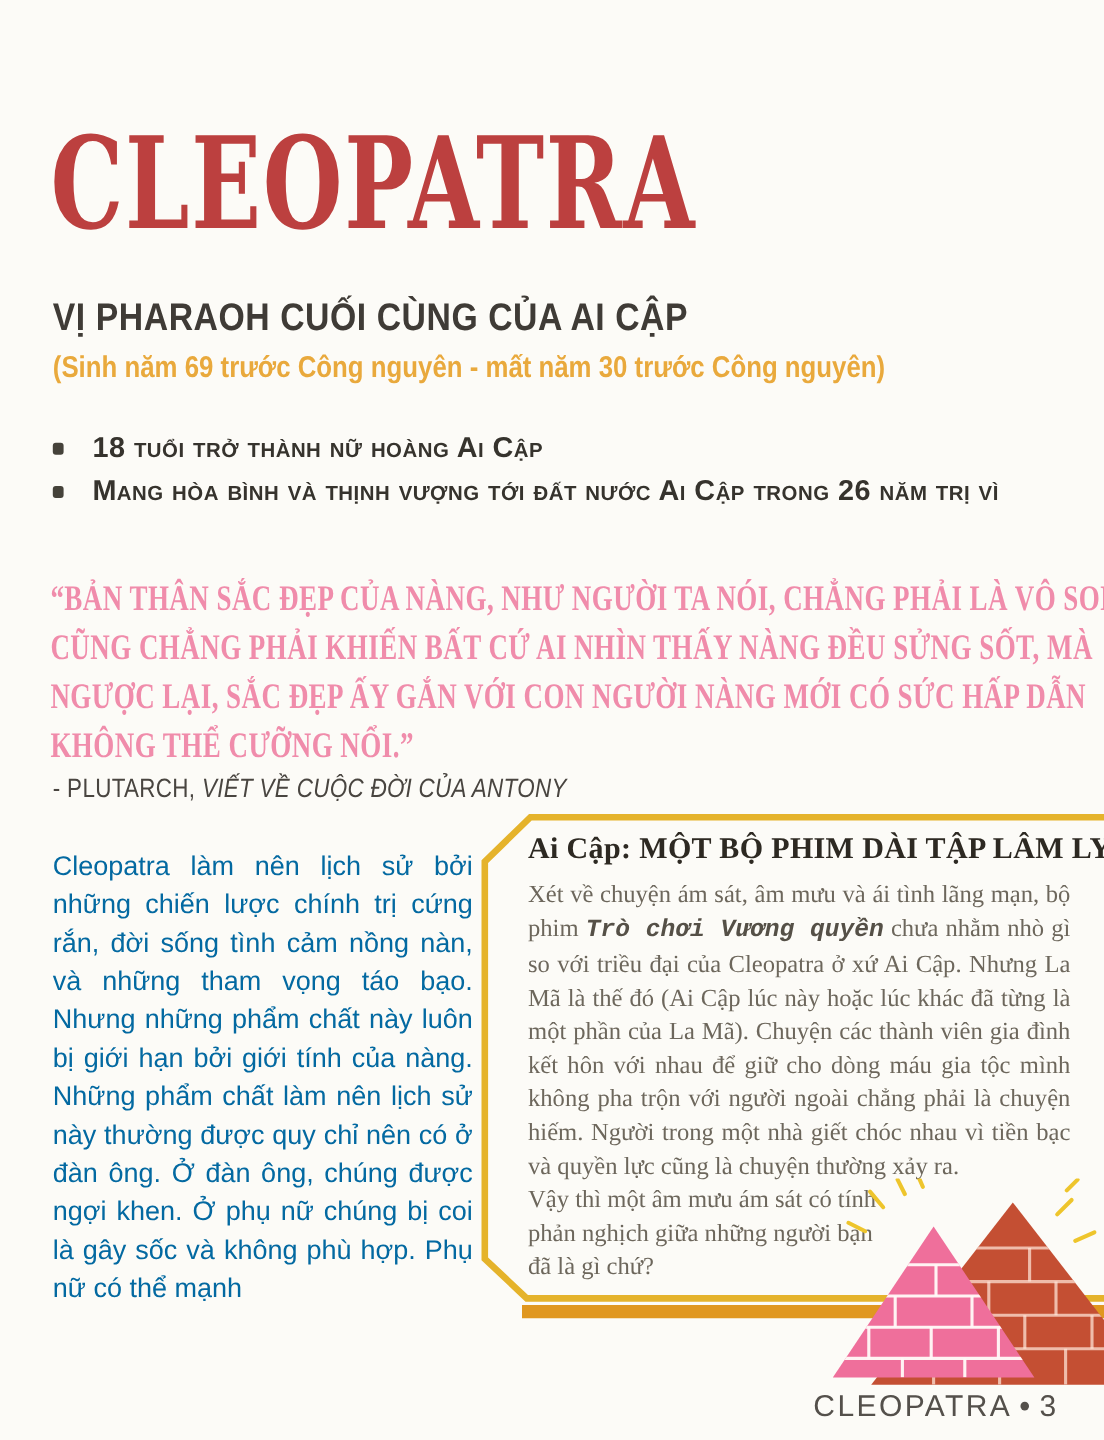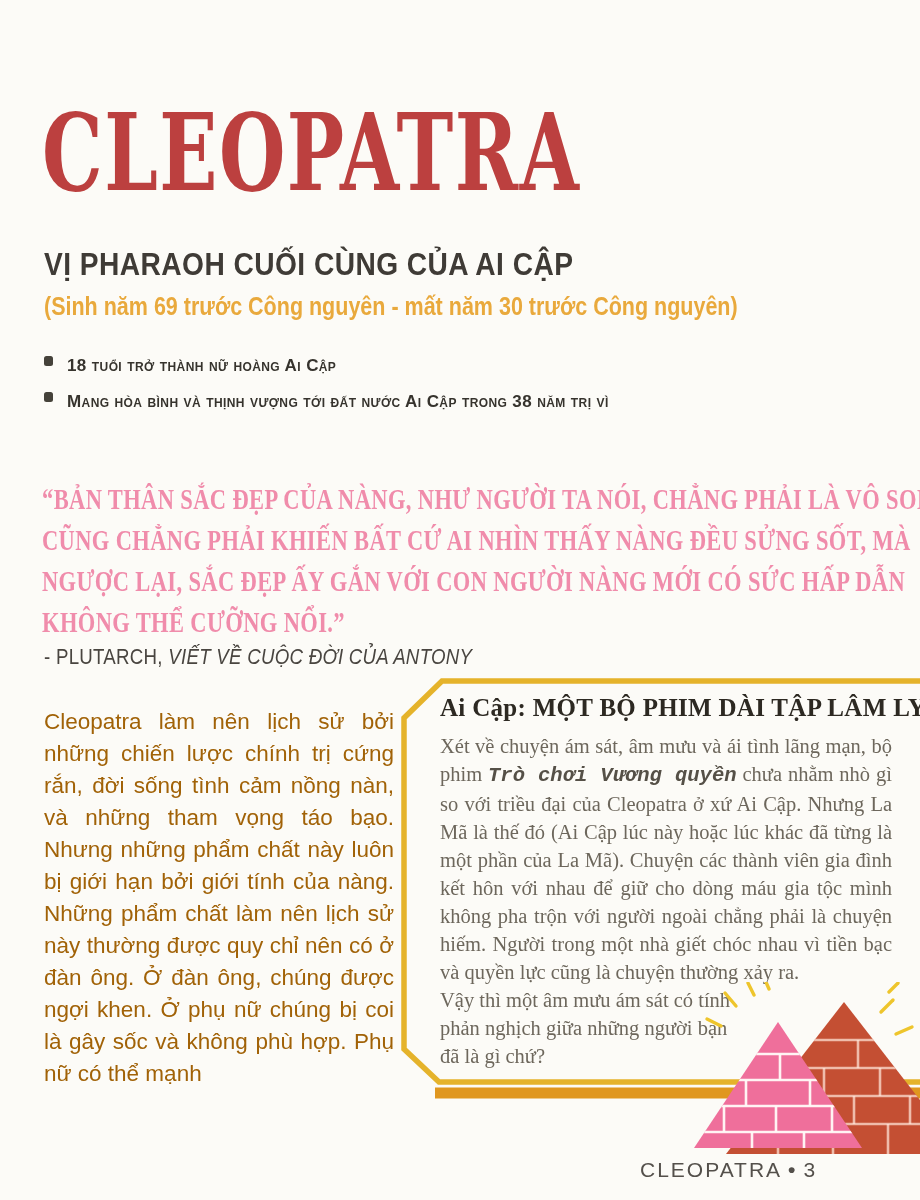--- a/index.html
+++ b/index.html
@@ -30,23 +30,23 @@
     position:absolute;left:44px;top:292px;
     font-size:25px;font-weight:700;color:var(--accent-orange,#e9a93c);
     transform:scaleX(0.86);transform-origin:left top;
     white-space:nowrap;
   }
   .facts{
     position:absolute;left:44px;top:356px;margin:0;padding:0;
     list-style:none;
   }
   .fact{
-    display:flex;gap:14px;
+    display:flex;align-items:center;gap:24px;
     height:36px;
-    font-size:17px;font-weight:600;
+    font-size:24px;font-weight:600;
     font-variant:small-caps;
     letter-spacing:0.4px;
     color:#36332d;
     white-space:nowrap;
   }
   .bullet-marker{
     width:9px;height:10px;border-radius:2.5px;
     background:#45423a;flex:0 0 auto;
   }
   .quote{
@@ -64,21 +64,21 @@
   .attribution{
     position:absolute;left:44px;top:644px;
     font-size:22px;color:#494540;
     transform:scaleX(0.85);transform-origin:left top;
     white-space:nowrap;letter-spacing:0.3px;
   }
   .attribution .italic{font-style:italic;}
   .body-col{
     position:absolute;left:44px;top:706px;width:350px;
     font-size:22.5px;line-height:32px;
-    color:#a16207;text-align:justify;
+    color:#0369a1;text-align:justify;
   }
   .box-border{position:absolute;left:398px;top:676px;width:522px;height:440px;}
   .sidebar{
     position:absolute;left:440px;top:694px;width:452px;
   }
   .sidebar h3{
     margin:0 0 10px 0;
     font-family:"Liberation Serif", serif;
     font-size:25px;font-weight:bold;color:#2d2922;
     letter-spacing:0.3px;white-space:nowrap;
@@ -93,21 +93,22 @@
   .sidebar-body .bolditalic{font-weight:bold;font-style:italic;color:#555047;font-family:Liberation Mono, monospace;}
   .sidebar-closing{
     margin:0;width:300px;
     font-family:"Liberation Serif", serif;
     font-size:20.5px;line-height:28px;
     color:var(--sidebar-gray,#6d675c);
   }
   .pyramids{position:absolute;left:628px;top:982px;width:292px;height:178px;}
   .footer{
     position:absolute;left:640px;top:1158px;width:280px;
-    font-size:21px;color:#54504b;letter-spacing:2px;
+    text-align:center;
+    font-size:25px;color:#54504b;letter-spacing:2px;
     white-space:nowrap;
   }
   .footer .dot{margin:0 6px;font-weight:bold;}
 </style>
 </head>
 <body>
 
 <div class="page">
 
   <h1 class="main-title">CLEOPATRA</h1>
@@ -116,21 +117,21 @@
 
   <div class="lifespan">(Sinh năm 69 trước Công nguyên - mất năm 30 trước Công nguyên)</div>
 
   <ul class="facts">
     <li class="fact">
       <span class="bullet-marker"></span>
       <span>18 tuổi trở thành nữ hoàng Ai Cập</span>
     </li>
     <li class="fact">
       <span class="bullet-marker"></span>
-      <span>Mang hòa bình và thịnh vượng tới đất nước Ai Cập trong 38 năm trị vì</span>
+      <span>Mang hòa bình và thịnh vượng tới đất nước Ai Cập trong 26 năm trị vì</span>
     </li>
   </ul>
 
   <div class="quote">
     <div class="quote-line">“BẢN THÂN SẮC ĐẸP CỦA NÀNG, NHƯ NGƯỜI TA NÓI, CHẲNG PHẢI LÀ VÔ SONG,</div>
     <div class="quote-line">CŨNG CHẲNG PHẢI KHIẾN BẤT CỨ AI NHÌN THẤY NÀNG ĐỀU SỬNG SỐT, MÀ</div>
     <div class="quote-line">NGƯỢC LẠI, SẮC ĐẸP ẤY GẮN VỚI CON NGƯỜI NÀNG MỚI CÓ SỨC HẤP DẪN</div>
     <div class="quote-line">KHÔNG THỂ CƯỠNG NỔI.”</div>
   </div>
 

